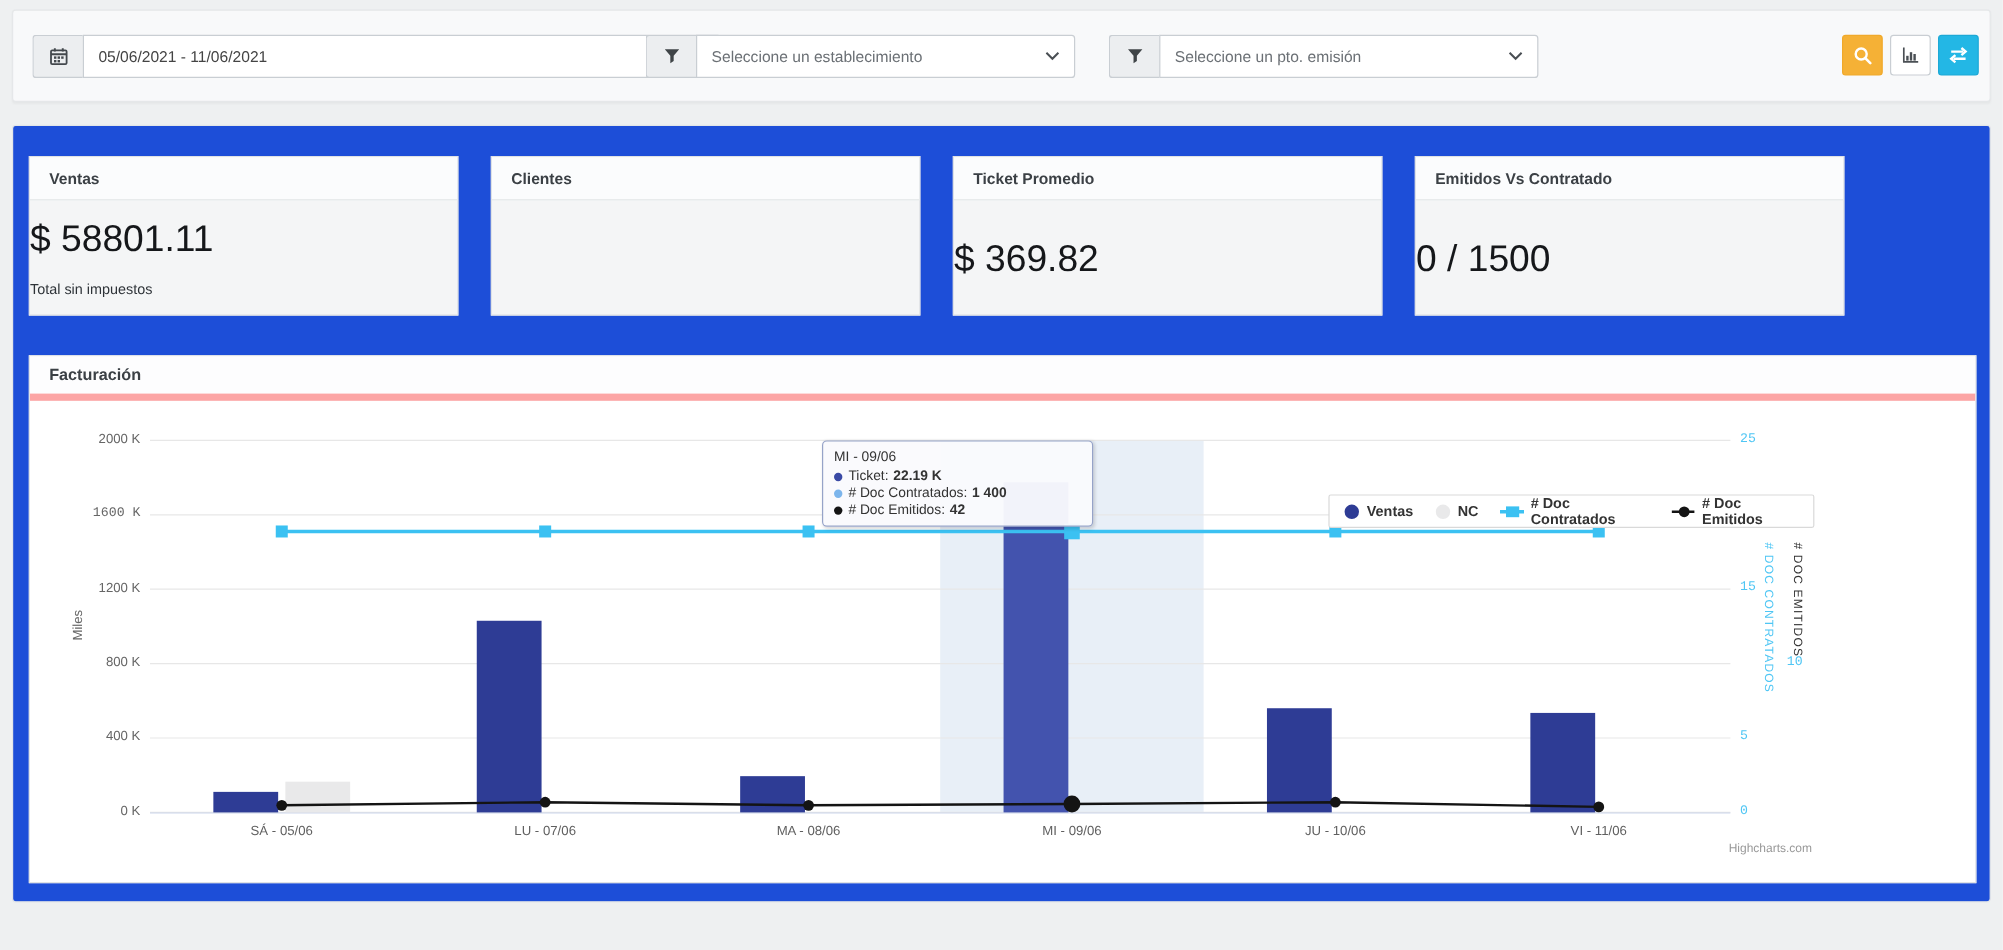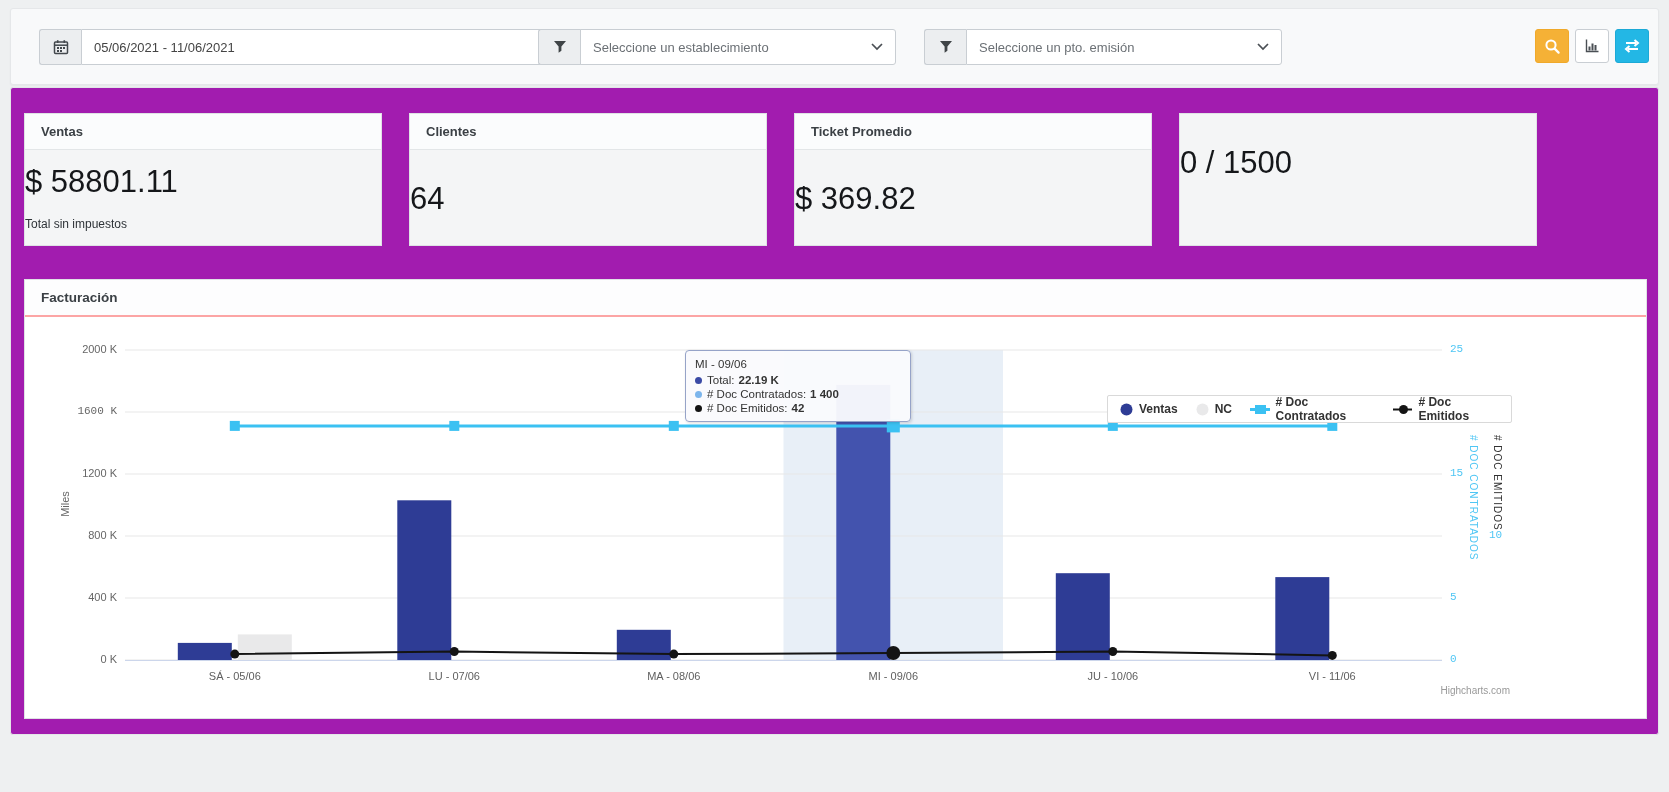--- a/index.html
+++ b/index.html
@@ -36,43 +36,43 @@
   .btn{
     position:absolute;top:20px;width:34px;height:34px;border-radius:3px;border:1px solid transparent;
     display:flex;align-items:center;justify-content:center;cursor:pointer;padding:0;
   }
   .btn.orange{background:#f5b136;border-color:#f0a92a;}
   .btn.whiteb{background:#fff;border-color:#c9ced3;}
   .btn.cyan{background:#23b7e5;border-color:#1ca9d6;}
 
   
   .maincard{
-    left:10px;top:87px;width:1649px;height:648px;
-    background:#a21caf;border:1px solid #e3e6e8;border-radius:3px;box-sizing:border-box;
+    left:10px;top:104px;width:1649px;height:648px;
+    background:#1d4ed8;border:1px solid #e3e6e8;border-radius:3px;box-sizing:border-box;
   }
   .kpi{
     position:absolute;top:25px;width:358px;height:133px;
     border:1px solid #dfe2e5;box-sizing:border-box;background:#f4f5f6;
   }
   .kpi-h{
     height:36px;box-sizing:border-box;background:#fbfcfd;border-bottom:1px solid #e3e6e8;
     display:flex;align-items:center;padding:0 16px;
     font-size:13px;font-weight:bold;color:#3b4045;
   }
   .kpi-b{height:96px;display:flex;flex-direction:column;align-items:flex-start;justify-content:center;}
   .kpi-v{font-size:31px;color:#15171a;line-height:1;}
   .kpi-s{font-size:12px;color:#2e3338;margin-top:20px;}
 
   
   .panel{
     position:absolute;left:13px;top:191px;width:1623px;height:440px;
     border:1px solid #dfe2e5;box-sizing:border-box;background:#fff;
   }
   .panel-h{
-    height:37px;box-sizing:border-box;border-bottom:2px solid #fca5a5;
+    height:37px;box-sizing:border-box;border-bottom:6px solid #fca5a5;
     display:flex;align-items:center;padding:0 16px;
     font-size:13.5px;font-weight:bold;color:#3b4045;background:#fdfdfe;
   }
   .chart{position:absolute;left:17px;top:37px;width:1470px;height:385px;}
 
   .ytick{position:absolute;width:72px;text-align:right;font-size:11px;color:#666;}
   .rtick{position:absolute;font-size:11px;font-family:Liberation Mono, monospace;}
   .xlab{position:absolute;width:150px;text-align:center;font-size:11px;color:#606060;}
   .axis-title-left{
     position:absolute;left:-27px;top:181px;width:100px;text-align:center;
@@ -99,21 +99,21 @@
   .tt-row{margin-top:2px;display:flex;align-items:center;}
   .tt-dot{display:inline-block;width:7px;height:7px;border-radius:50%;margin-right:5px;flex:0 0 auto;}
   .tt-row b{margin-left:4px;}
   .credit{position:absolute;right:2px;bottom:6px;font-size:10px;color:#999;}
 </style>
 </head>
 <body>
 
 <div class="abs topbar">
 
-  <div class="igroup" style="left:28px;width:574px;">
+  <div class="igroup" style="left:16px;width:574px;">
     <span class="addon">
       <svg width="16" height="16" viewBox="0 0 16 16">
           <rect x="1.5" y="3" width="13" height="11.5" rx="1" fill="none" stroke="#43484d" stroke-width="1.5"></rect>
           <line x1="1.5" y1="6.2" x2="14.5" y2="6.2" stroke="#43484d" stroke-width="1.5"></line>
           <line x1="4.7" y1="1.2" x2="4.7" y2="4" stroke="#43484d" stroke-width="1.6"></line>
           <line x1="11.3" y1="1.2" x2="11.3" y2="4" stroke="#43484d" stroke-width="1.6"></line>
           <rect x="4" y="8" width="2" height="2" fill="#43484d"></rect>
           <rect x="7" y="8" width="2" height="2" fill="#43484d"></rect>
           <rect x="10" y="8" width="2" height="2" fill="#43484d"></rect>
           <rect x="4" y="11" width="2" height="2" fill="#43484d"></rect>
@@ -179,31 +179,29 @@
 
   <div class="kpi" style="left:13px;">
     <div class="kpi-h">Ventas</div>
     <div class="kpi-b">
       <div class="kpi-v">$ 58801.11</div>
       <div class="kpi-s">Total sin impuestos</div>
     </div>
   </div>
   <div class="kpi" style="left:398px;">
     <div class="kpi-h">Clientes</div>
-    <div class="kpi-b">
-      <div class="kpi-v">64</div>
-    </div>
   </div>
   <div class="kpi" style="left:783px;">
     <div class="kpi-h">Ticket Promedio</div>
     <div class="kpi-b">
       <div class="kpi-v">$ 369.82</div>
     </div>
   </div>
   <div class="kpi" style="left:1168px;">
+    <div class="kpi-h">Emitidos Vs Contratado</div>
     <div class="kpi-b">
       <div class="kpi-v">0 / 1500</div>
     </div>
   </div>
 
   <div class="panel">
     <div class="panel-h">Facturación</div>
     <div class="chart" id="chart">
         <svg width="1470" height="385" style="position:absolute;left:0;top:0">
           <rect x="741.5" y="33" width="219.5" height="310" fill="#E8EFF7"></rect>
@@ -282,21 +280,21 @@
               <line x1="0" y1="6.5" x2="21" y2="6.5" stroke="#141414" stroke-width="2"></line>
               <circle cx="10.5" cy="6.5" r="4.5" fill="#141414"></circle>
             </svg>
             <span class="lg-label"># Doc Emitidos</span>
           </span>
         </div>
         <div class="tooltip" style="">
           <div class="tt-head">MI - 09/06</div>
           <div class="tt-row">
             <span class="tt-dot" style="background:#3A4AA5"></span>
-            <span>Total:</span>
+            <span>Ticket:</span>
             <b>22.19 K</b>
           </div>
           <div class="tt-row">
             <span class="tt-dot" style="background:#7CB5EC"></span>
             <span># Doc Contratados:</span>
             <b>1 400</b>
           </div>
           <div class="tt-row">
             <span class="tt-dot" style="background:#141414"></span>
             <span># Doc Emitidos:</span>

